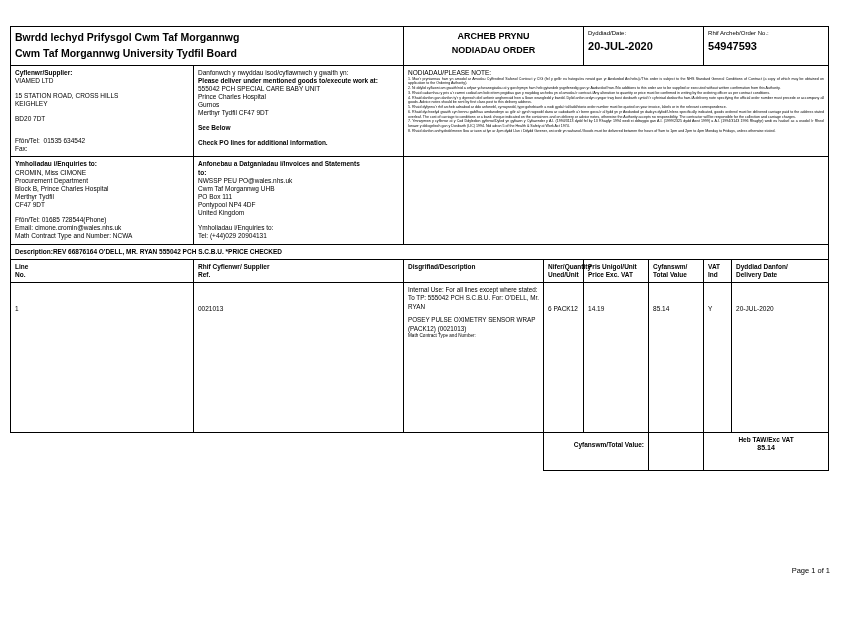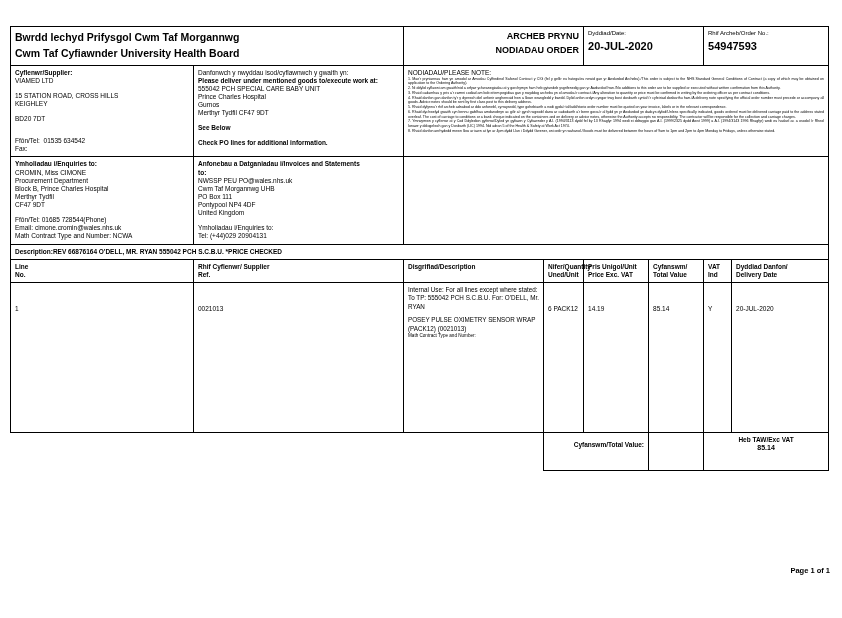--- a/index.html
+++ b/index.html
@@ -34,21 +34,21 @@
     line-height: 1.25;
   }
   .hdr-title {
     font-size: 10.5px;
     font-weight: bold;
     line-height: 1.5;
   }
   .po-title {
     font-size: 9px;
     font-weight: bold;
-    text-align: right;
+    text-align: center;
     line-height: 1.5;
   }
   .bigval {
     font-size: 11px;
     font-weight: bold;
     padding-top: 2px;
   }
   .smlabel { font-size: 6px; }
   .notes {
     font-size: 3.6px;
@@ -73,21 +73,21 @@
   .tiny { font-size: 4.6px; }
   .tall { height: 150px; }
   .totalrow td { height: 26px; }
   .total-label { font-size: 6.5px; font-weight: bold; }
   .total-val { font-size: 7px; font-weight: bold; text-align: center; }
   .pagefoot {
     position: absolute;
     right: 12px;
     top: 566px;
     font-size: 7.5px;
-    font-weight: bold;
+    font-weight: normal;
   }
   .nowrap { white-space: nowrap; }
 </style>
 </head>
 <body>
 
 <div class="page">
   <table class="doc">
     <colgroup>
       <col style="width:183px">
@@ -97,21 +97,21 @@
       <col style="width:65px">
       <col style="width:55px">
       <col style="width:28px">
       <col style="width:97px">
     </colgroup>
 
     <tbody>
         <tr>
       <td colspan="2">
         <div class="hdr-title">Bwrdd Iechyd Prifysgol Cwm Taf Morgannwg</div>
-        <div class="hdr-title">Cwm Taf Cyfiawnder University Health Board</div>
+        <div class="hdr-title">Cwm Taf Morgannwg University Tydfil Board</div>
       </td>
       <td colspan="2">
         <div class="po-title">ARCHEB PRYNU</div>
         <div class="po-title">NODIADAU ORDER</div>
       </td>
       <td colspan="2">
         <div class="smlabel">Dyddiad/Date:</div>
         <div class="bigval">20-JUL-2020</div>
       </td>
       <td colspan="2">

